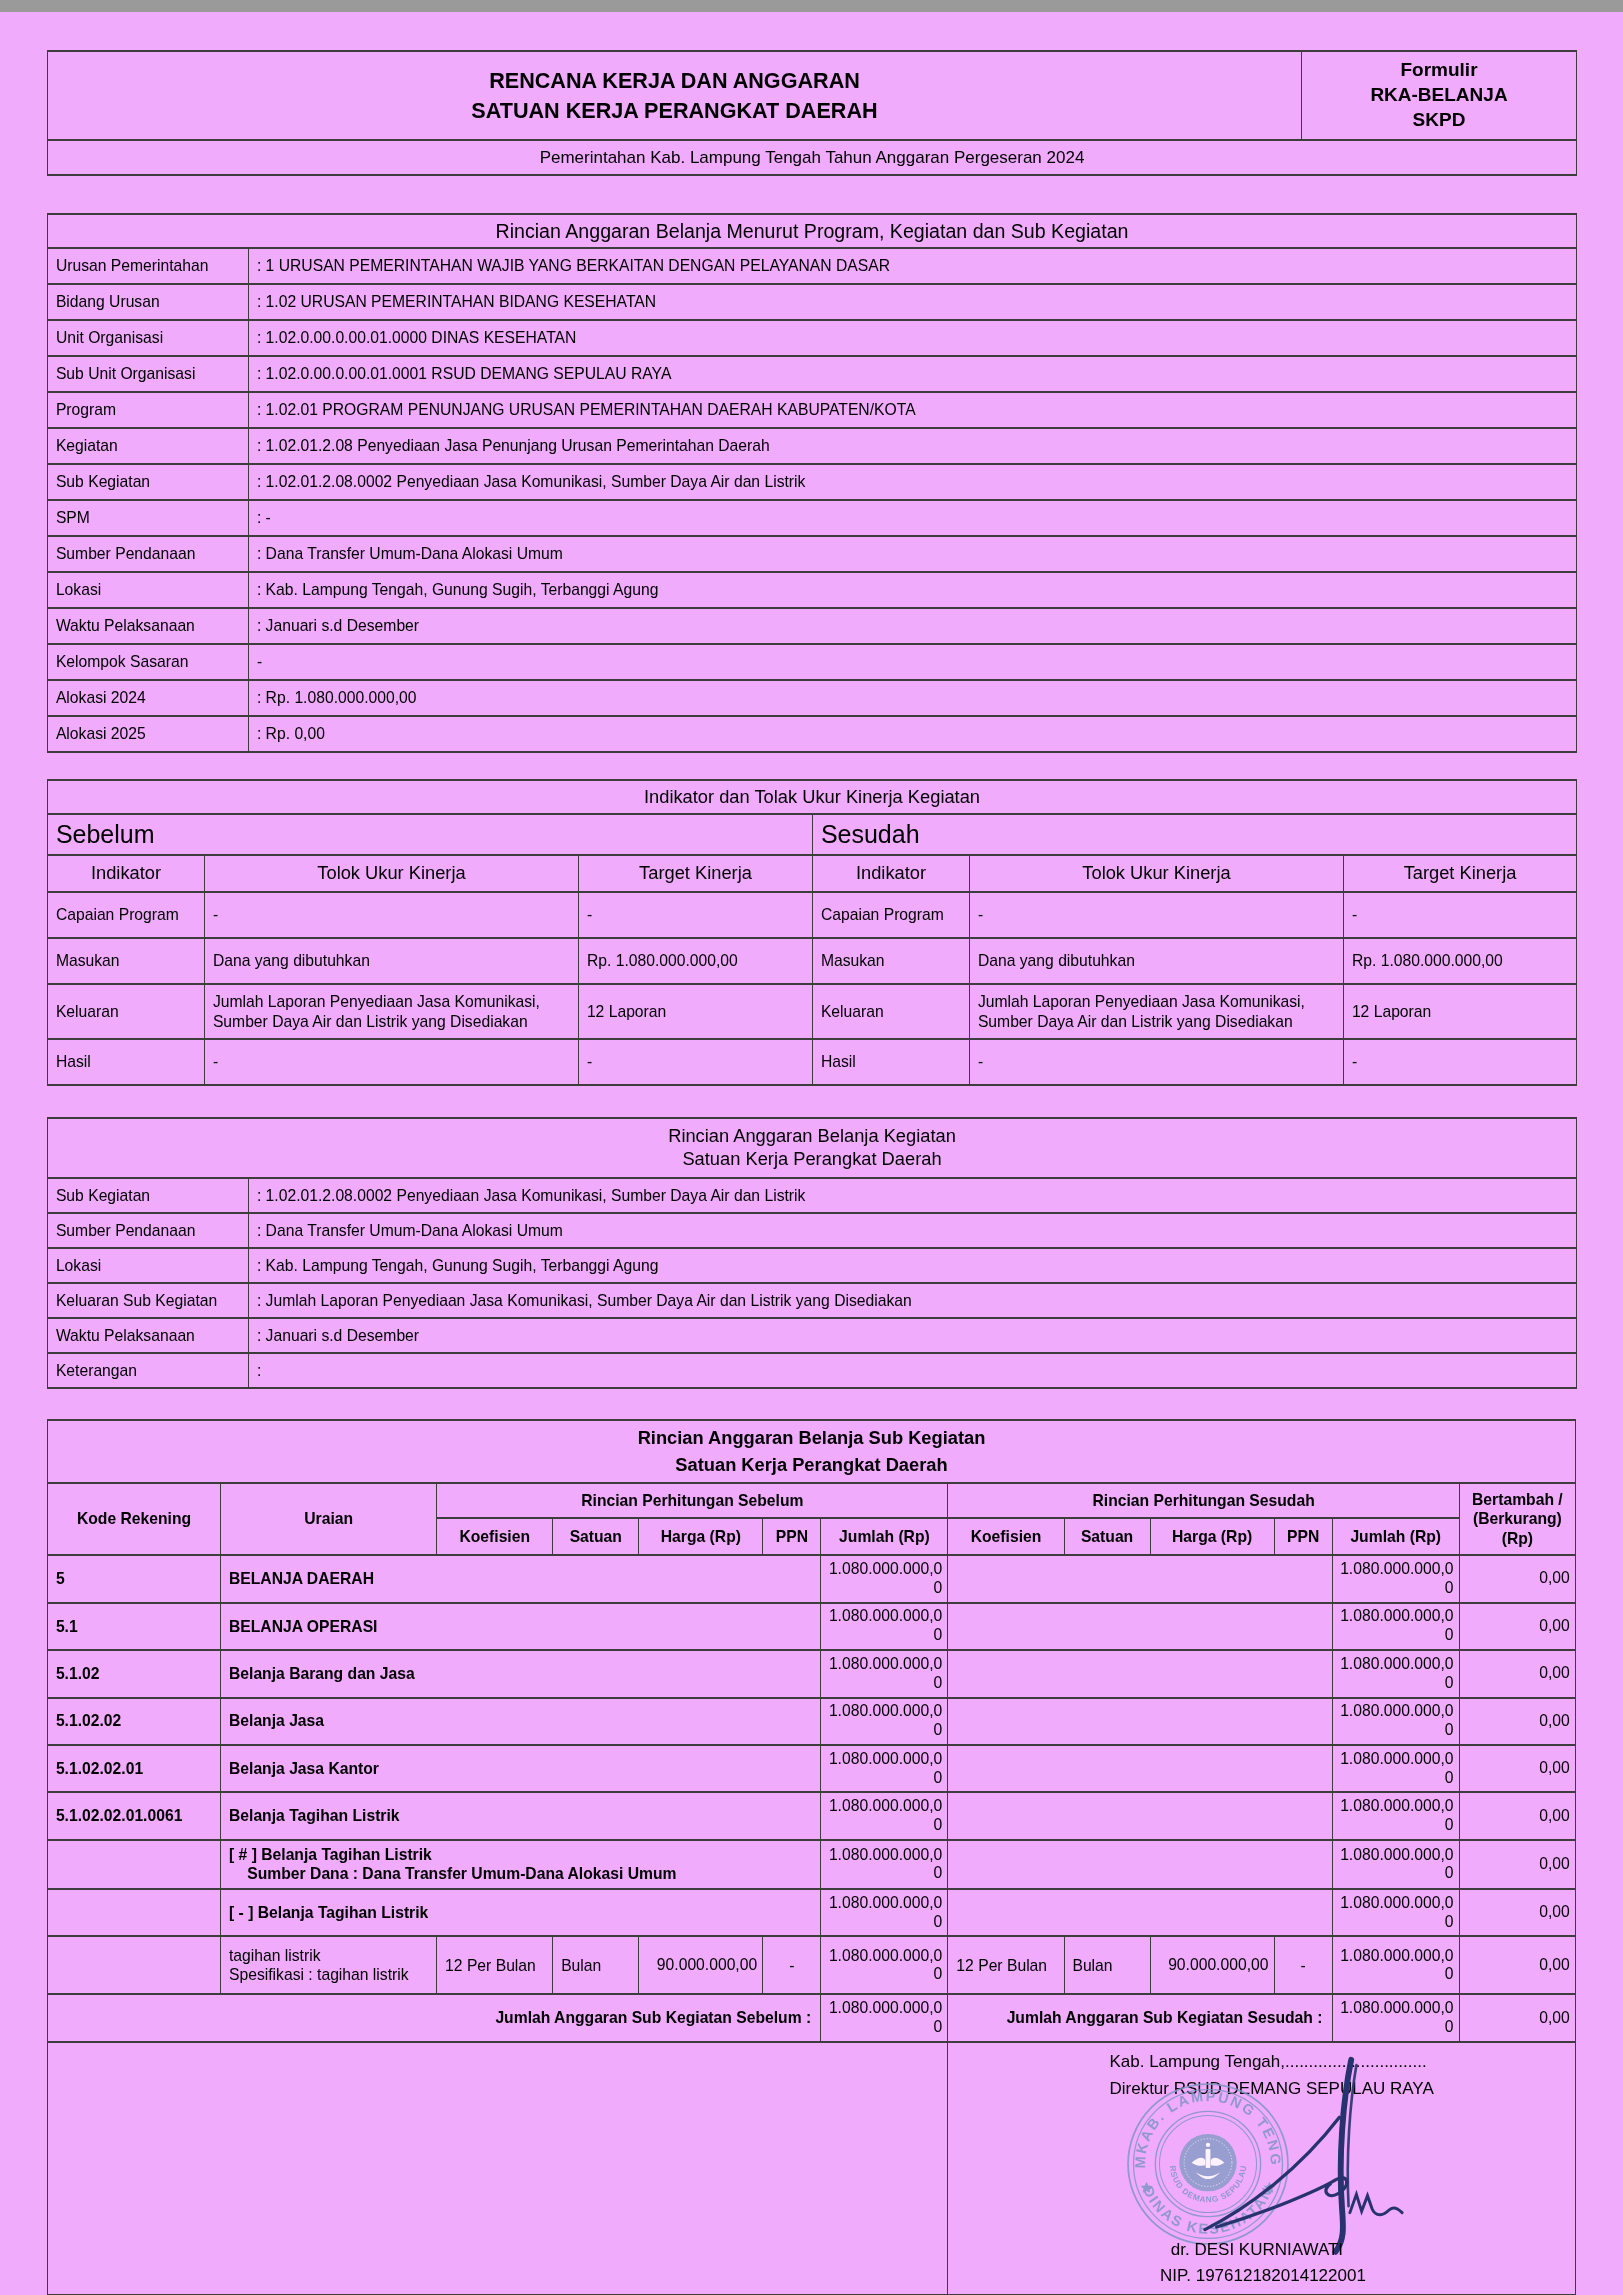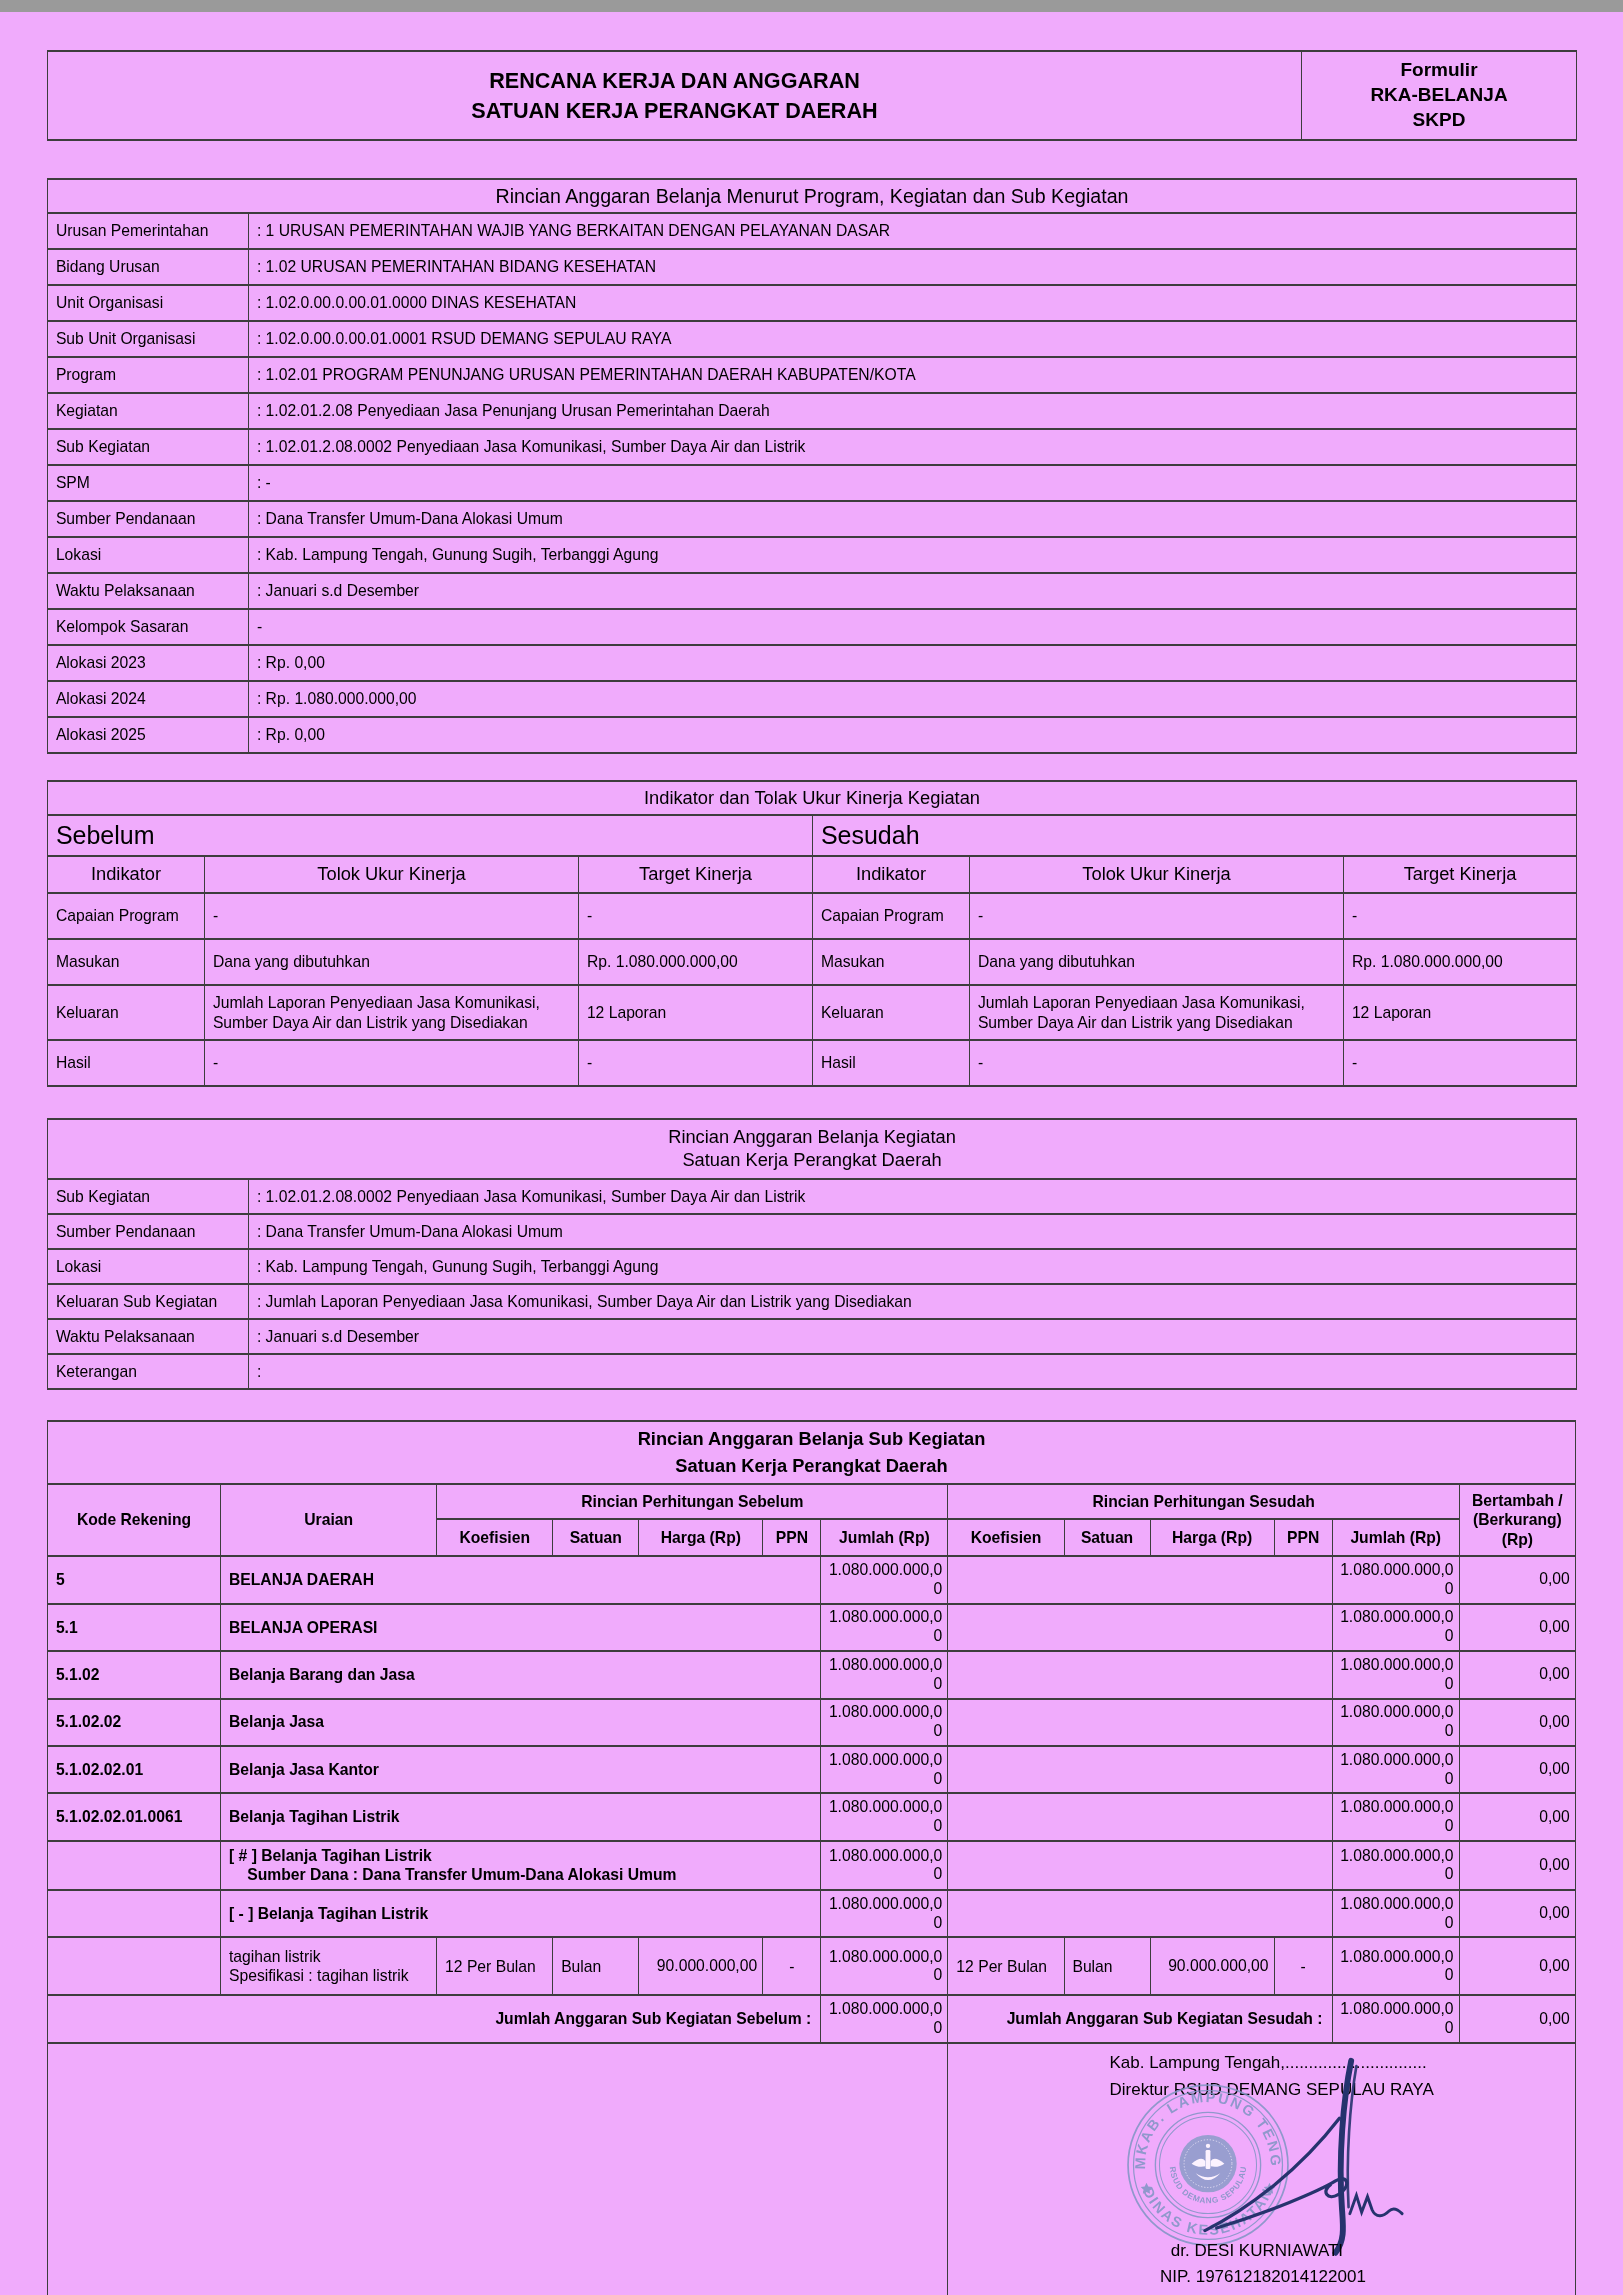--- a/index.html
+++ b/index.html
@@ -67,20 +67,23 @@
       <td class="hdr-title-cell">
         <div class="hdr-title-line">RENCANA KERJA DAN ANGGARAN</div>
         <div class="hdr-title-line">SATUAN KERJA PERANGKAT DAERAH</div>
       </td>
       <td class="hdr-form-cell">
         <div class="hdr-form-line">Formulir</div>
         <div class="hdr-form-line">RKA-BELANJA</div>
         <div class="hdr-form-line">SKPD</div>
       </td>
     </tr>
+    <tr>
+      <td class="hdr-sub-cell" colspan="2">Pemerintahan Kab. Lampung Tengah Tahun Anggaran Pergeseran 2024</td>
+    </tr>
   </tbody>
     </table>
 
   <table class="mt56">
     <colgroup>
         <col style="width:201px">
         <col style="width:1328px">
       </colgroup>
     <tbody>
         <tr>
@@ -126,24 +129,20 @@
           <td class="lbl">Lokasi</td>
           <td>:  Kab. Lampung Tengah, Gunung Sugih, Terbanggi Agung</td>
         </tr>
     <tr class="r55">
           <td class="lbl">Waktu Pelaksanaan</td>
           <td>: Januari s.d Desember</td>
         </tr>
     <tr class="r55">
           <td class="lbl">Kelompok Sasaran</td>
           <td>-</td>
-        </tr>
-    <tr class="r55">
-          <td class="lbl">Alokasi 2023</td>
-          <td>: Rp. 0,00</td>
         </tr>
     <tr class="r55">
           <td class="lbl">Alokasi 2024</td>
           <td>: Rp. 1.080.000.000,00</td>
         </tr>
     <tr class="r55">
           <td class="lbl">Alokasi 2025</td>
           <td>: Rp. 0,00</td>
         </tr>
   </tbody>

